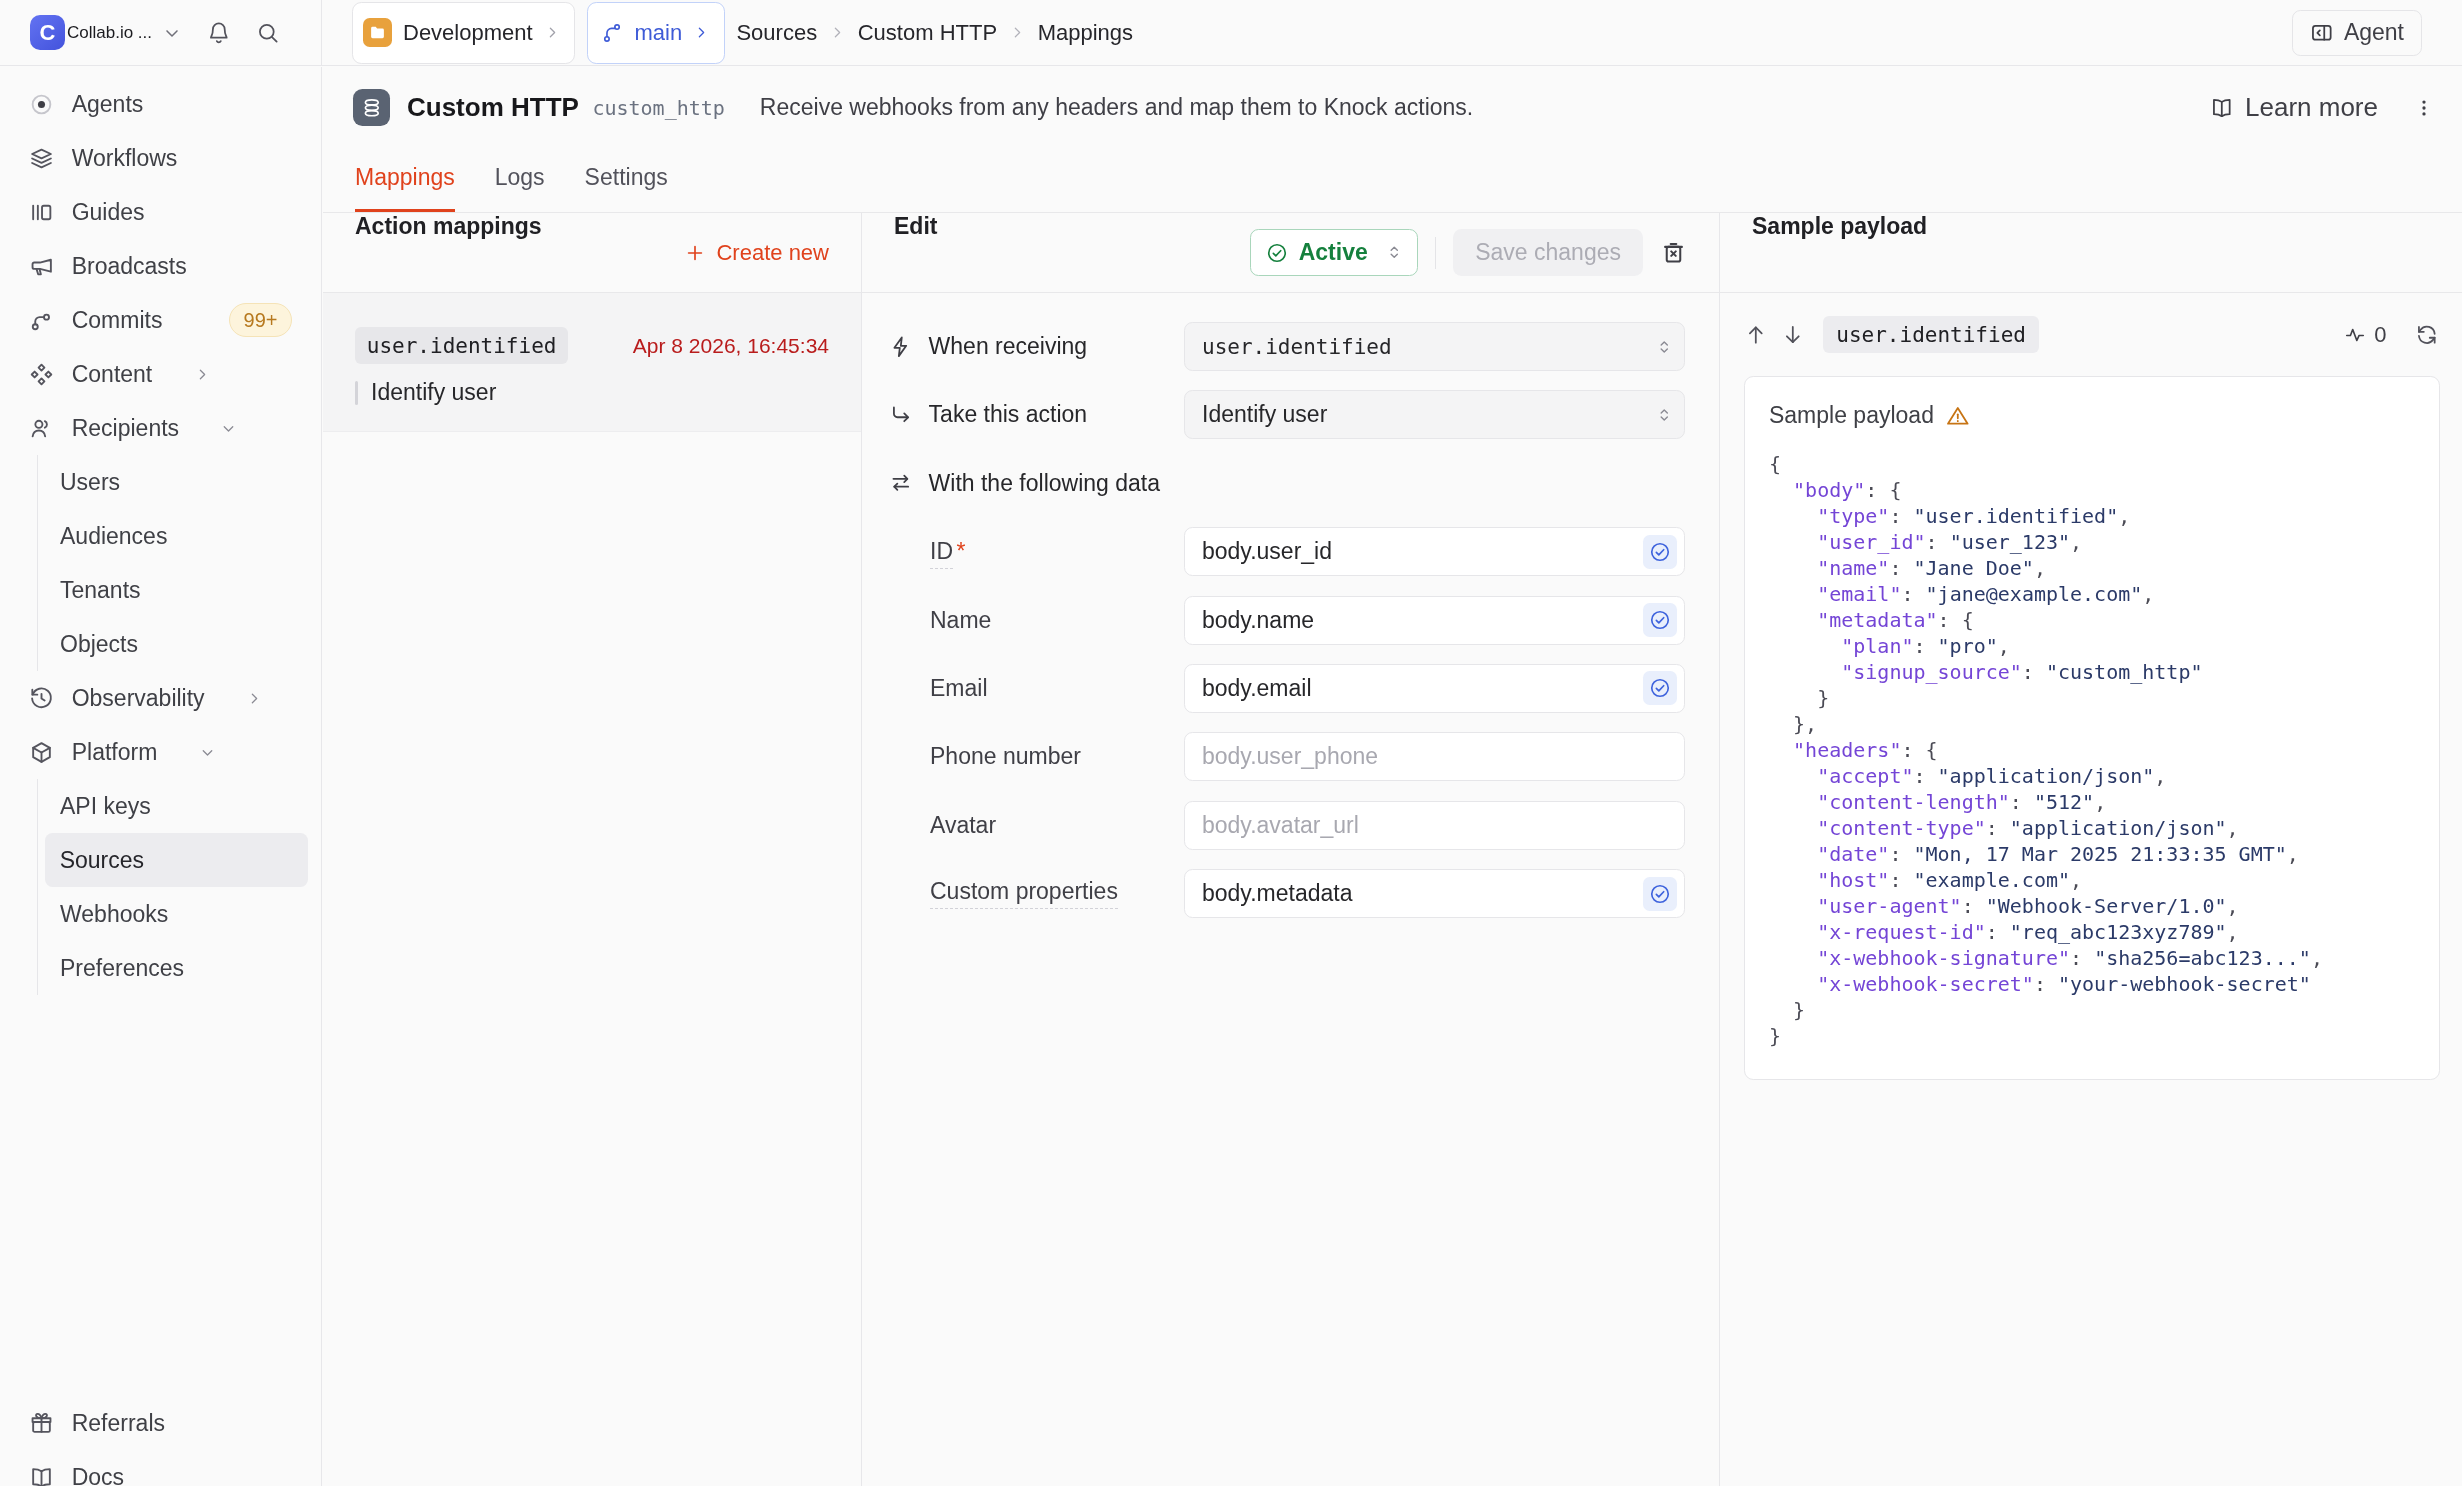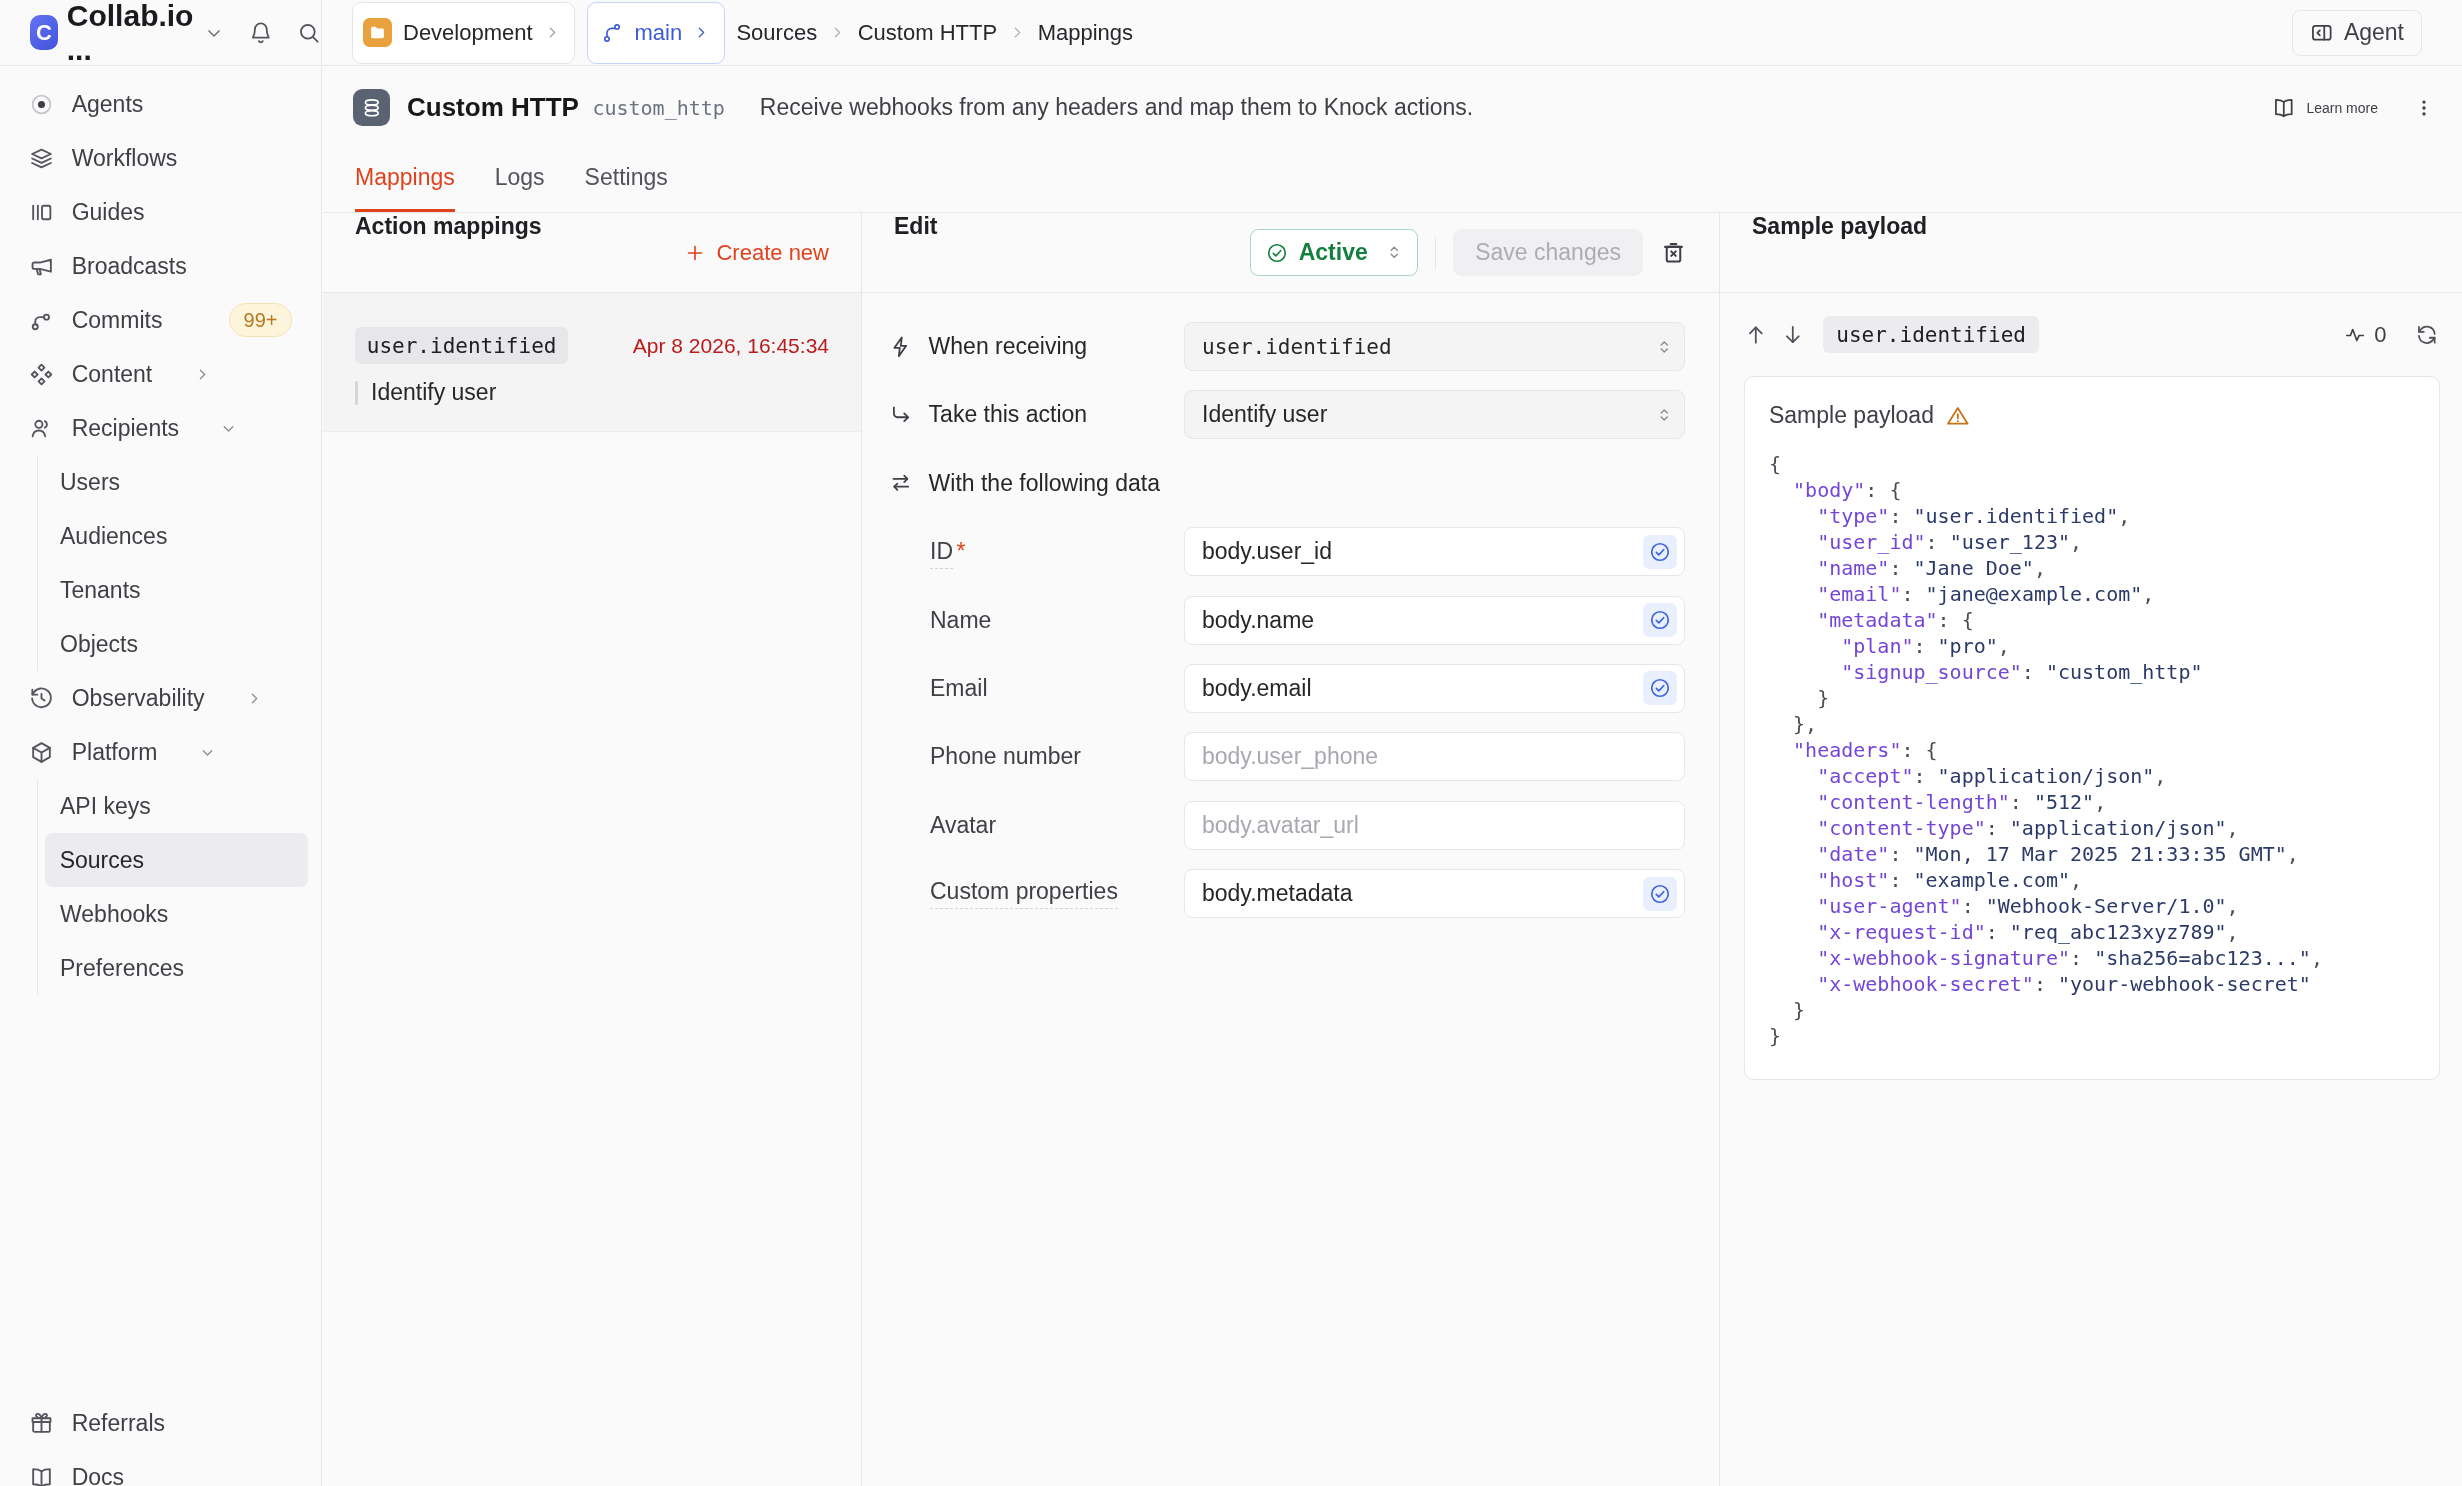--- a/index.html
+++ b/index.html
@@ -11,21 +11,21 @@
     -webkit-font-smoothing: antialiased;
   }
   .mono { font-family: "DejaVu Sans Mono", monospace; }
   svg { display: block; }
   .ic { stroke: currentColor; fill: none; stroke-width: 1.8; stroke-linecap: round; stroke-linejoin: round; }
 
   
   .topbar { height: 66px; display: flex; align-items: stretch; background:#FAFAFA; border-bottom: 0.8px solid #E7E7EA; }
   .tb-left { width: 322px; flex: none; display: flex; align-items: center; padding-left: 30px; border-right: 0.8px solid #E7E7EA; }
   .logo { width: 35px; height: 35px; border-radius: 10px; background: linear-gradient(140deg,#6373F2,#4353DC); color:#fff; font-weight:700; font-size:22px; display:flex; align-items:center; justify-content:center; }
-  .ws-name { margin-left:9px; font-size:30px; font-weight:700; color:#1B1B1F; }
+  .ws-name { margin-left:2px; font-size:17px; font-weight:400; color:#1B1B1F; }
   .tb-chevron { margin-left:10px; color:#707079; }
   .tb-icon { margin-left:25px; color:#52525B; }
 
   .tb-bc { display:flex; align-items:center; padding-left:30px; gap:11.8px; }
   .chip { height:62px; display:flex; align-items:center; gap:11px; padding:0 13.5px 0 10px; background:#FFFFFF; border:0.8px solid #E5E5E8; border-radius:9.3px; font-size:22px; color:#26262B; }
   .chip .env-ic { width:29px; height:29px; border-radius:6.7px; background:#E8A13C; display:flex; align-items:center; justify-content:center; color:#fff; }
   .chip.branch { border-color:#C2D2F9; color:#3E5BD7; padding-left:13.5px; }
   .bc-link { font-size:22px; color:#26262B; }
   .bc-sep { color:#B2B2BA; }
 
@@ -44,21 +44,21 @@
   .sb-spacer { flex:1; }
   .sb-item.cut { margin-bottom:-18.5px; }
 
   
   .main { position:absolute; top:67px; left:323px; right:0; bottom:0; display:flex; flex-direction:column; background:#FAFAFA; }
   .page-head { height:81px; flex:none; display:flex; align-items:center; padding:0 27px 0 30px; }
   .src-ic { width:37px; height:37px; border-radius:9.3px; background:#5A6372; display:flex; align-items:center; justify-content:center; color:#fff; flex:none; }
   .page-title { margin-left:17px; font-size:26px; font-weight:700; color:#18181B; }
   .page-slug { margin-left:13.5px; font-size:20px; color:#6B7280; }
   .page-desc { margin-left:35px; font-size:23px; color:#3F3F46; }
-  .learn-more { margin-left:auto; display:flex; align-items:center; gap:11px; font-size:14px; color:#3F3F46; cursor:pointer; }
+  .learn-more { margin-left:auto; display:flex; align-items:center; gap:11px; font-size:26px; color:#3F3F46; cursor:pointer; }
   .kebab { margin-left:35px; color:#3F3F46; cursor:pointer; }
 
   .tabs { height:65px; flex:none; display:flex; align-items:flex-end; gap:40px; padding-left:32px; border-bottom:0.8px solid #E8E8EA; }
   .tab { padding-bottom:18.5px; font-size:23px; color:#52525B; border-bottom:3.4px solid transparent; cursor:pointer; }
   .tab.active { color:#E0421C; border-bottom-color:#E0421C; }
 
   .panels { flex:1; display:flex; min-height:0; }
   .panel { display:flex; flex-direction:column; min-height:0; }
   .panel-1 { width:539px; flex:none; border-right:0.8px solid #E7E7EA; }
   .panel-2 { width:858px; flex:none; border-right:0.8px solid #E7E7EA; }

